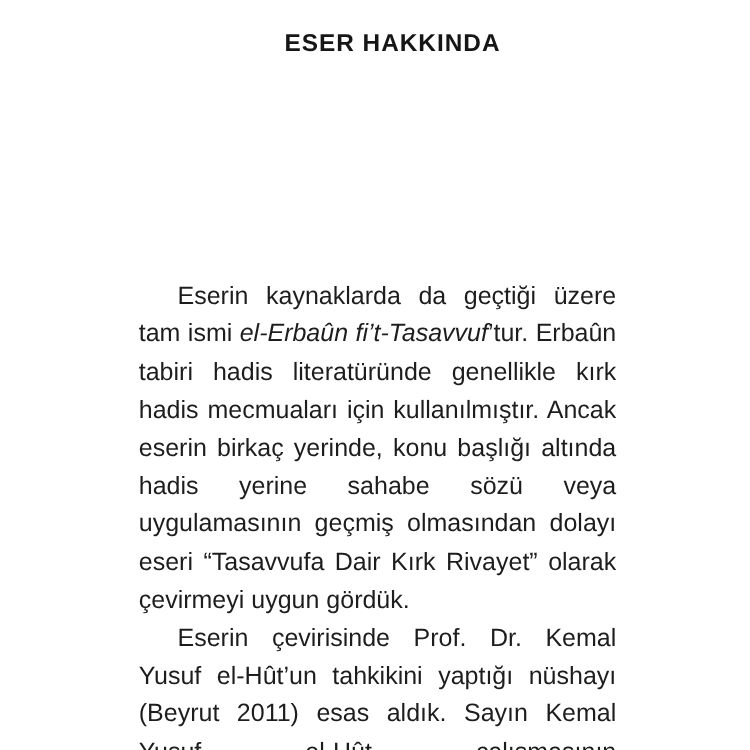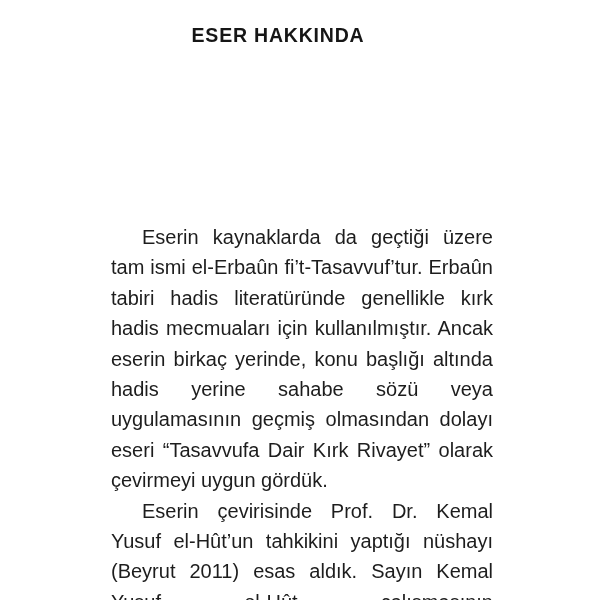--- a/index.html
+++ b/index.html
@@ -29,20 +29,21 @@
     position: absolute;
     top: 10px;
     left: 0;
     width: 556px;
     text-align: center;
     font-size: 19.5px;
     font-weight: bold;
     letter-spacing: 0.8px;
     color: #161616;
     line-height: 24px;
+    padding-left: 36px;
   }
 
   
   .text-column {
     position: absolute;
     left: 111px;
     top: 222px;
     width: 382px;
   }
 
@@ -56,20 +57,21 @@
     color: #1d1d1d;
     word-spacing: 0px;
     hyphens: none;
   }
 
   .body-paragraph + .body-paragraph {
     margin-top: 0px;
   }
 
   .work-title {
+    font-style: italic;
   }
 
   
   .para-continues {
     text-align-last: justify;
   }
 </style>
 </head>
 <body>
 

